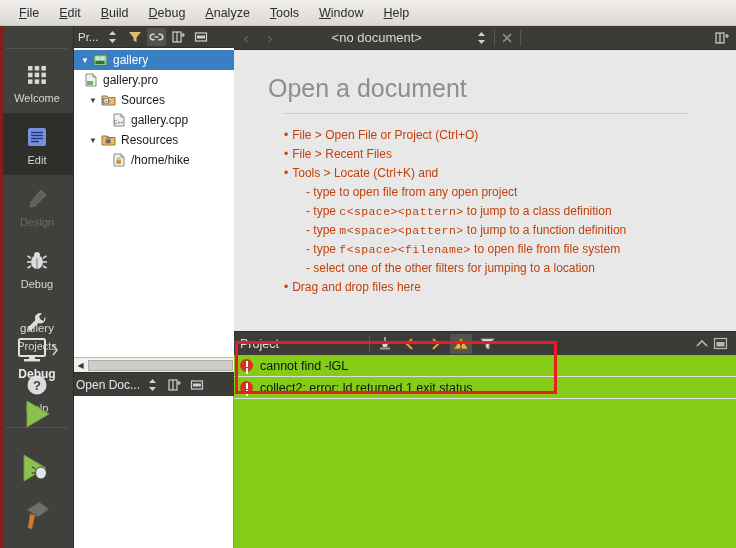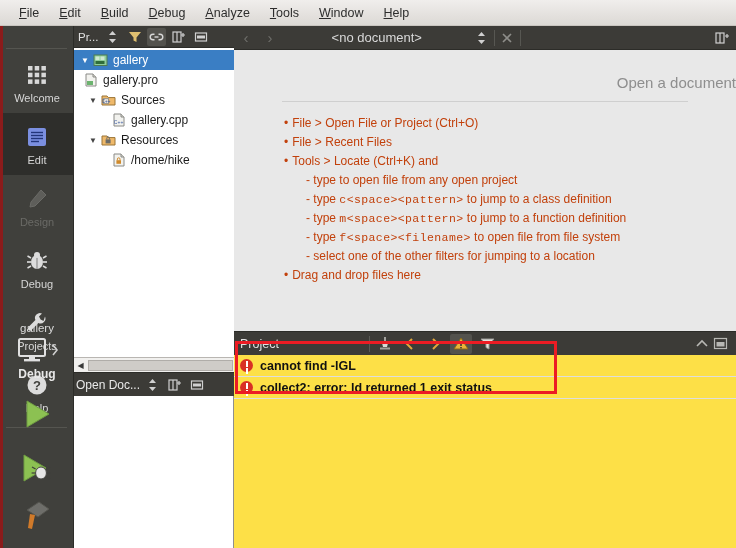--- a/index.html
+++ b/index.html
@@ -92,40 +92,39 @@
     background:#3c3b37; display:flex; align-items:center; border-bottom:1px solid #2c2c28;
   }
   #edtoolbar .nav{ width:24px; text-align:center; color:#6e6e6a; font-size:15px;}
   #edtoolbar .doctitle{ flex:1; text-align:center; color:#d9d9d9; font-size:13px; }
   #edtoolbar .vsep{ width:1px; height:16px; background:#575752; margin:0 3px;}
   #editor{
     position:absolute; left:234px; top:50px; width:502px; height:281px;
     background:#e8e8e8; color:#8c8c8c;
   }
   #editor .htitle{
-    text-align:right; font-size:15px; color:#8e8e8e; padding-top:24px; font-weight:normal;margin-left:34px;
+    text-align:left; font-size:25px; color:#8e8e8e; padding-top:24px; font-weight:normal;margin-left:34px;
   }
   #editor hr{ border:none; border-top:1px solid #cfcfcf; margin:10px 48px 12px 48px;}
   #editor ul{ list-style:none; padding-left:50px; }
   #editor li{ font-size:12px; line-height:19px; color:#c2410c; white-space:nowrap;}
   #editor li .b{ margin-right:4px; }
   #editor li.sub{ padding-left:22px; }
   #editor .mono{ font-family:"Liberation Mono", monospace; font-size:11.5px; letter-spacing:.4px;}
   
   #outhdr{
     position:absolute; left:234px; top:331px; width:502px; height:24px;
     background:#3c3b37; display:flex; align-items:center; border-top:1px solid #2c2c28;
   }
   #outhdr .ttl{ color:#e0e0e0; font-size:12.5px; padding-left:6px; width:130px;}
   #outhdr .vsep{ width:1px; height:16px; background:#5a5a55; margin:0 5px;}
   #outhdr .spacer{ flex:1; }
   #issues{
     position:absolute; left:234px; top:355px; width:502px; height:193px;
-    background:#fde047;
-    font-weight:bold;
+    background:#84cc16;
   }
   .irow{
     height:22px; display:flex; align-items:center;
     border-bottom:1px solid #dedede; padding-left:6px; color:#111; font-size:12.5px;
     white-space:nowrap;
   }
   .erricon{
     width:13px; height:13px; border-radius:50%; background:#d93025;
     margin-right:7px; position:relative; flex:none;
   }

